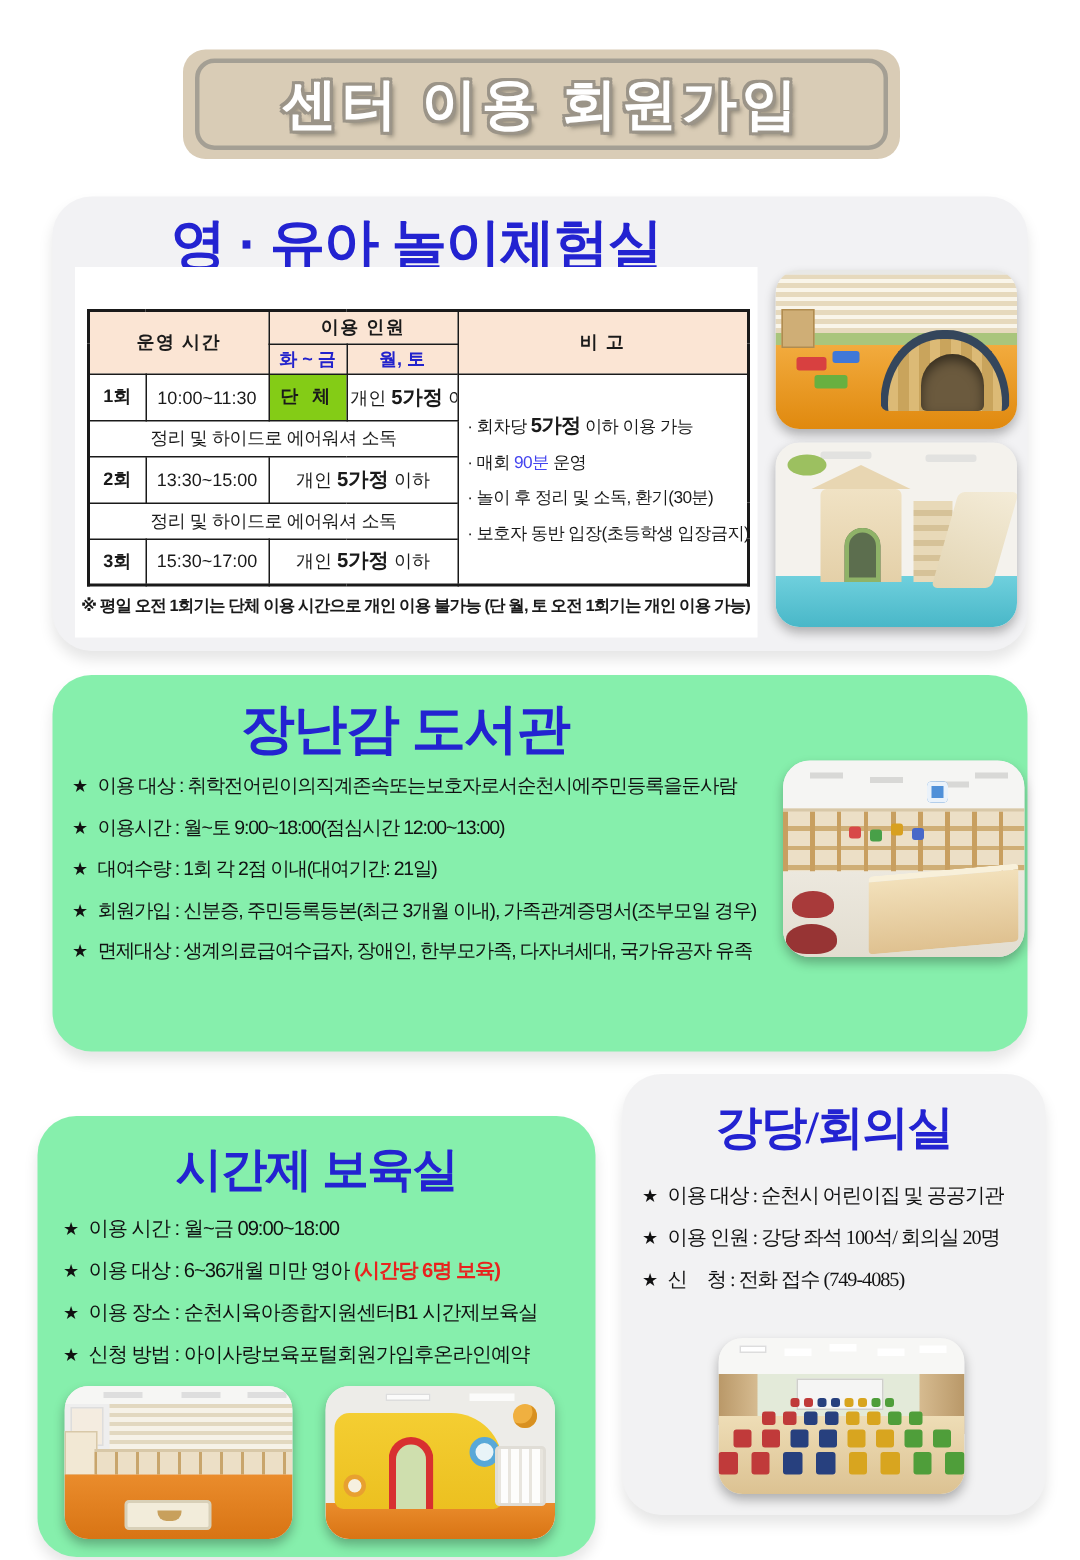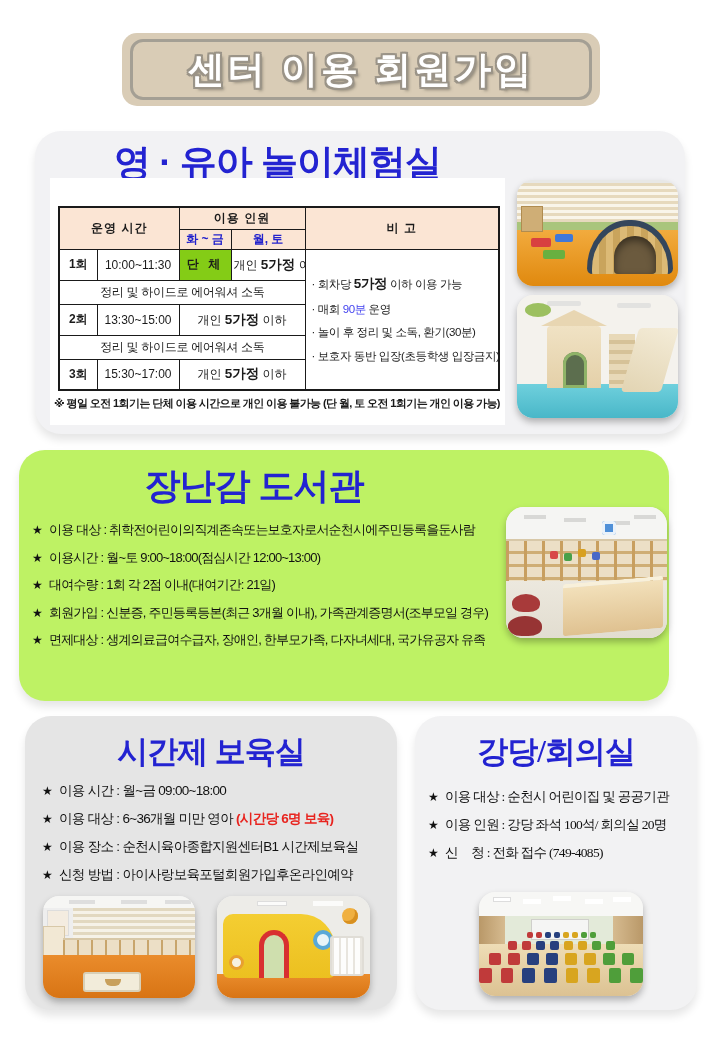--- a/index.html
+++ b/index.html
@@ -8,22 +8,22 @@
 
   
   .banner { position:absolute; left:122px; top:33px; width:478px; height:73px; background:#d9ccb6; border-radius:15px; }
   .banner-inner { position:absolute; left:8px; right:8px; top:6px; bottom:6px; border:3px solid #a49f94; border-radius:13px; display:flex; align-items:center; justify-content:center; }
   .banner-title { font-size:37px; font-weight:bold; color:#ffffff; letter-spacing:3px; white-space:nowrap;
     text-shadow:2px 0 0 #9b9488,-2px 0 0 #9b9488,0 2px 0 #9b9488,0 -2px 0 #9b9488,2px 2px 0 #9b9488,-2px -2px 0 #9b9488,2px -2px 0 #9b9488,-2px 2px 0 #9b9488,3px 3px 3px rgba(90,85,75,.55); }
 
   
   .card { position:absolute; border-radius:26px; box-shadow:0 6px 9px rgba(0,0,0,.10); }
   .card1 { left:35px; top:131px; width:650px; height:303px; background:#f2f2f4; }
-  .card2 { left:19px; top:450px; width:650px; height:251px; background:#bef264; }
-  .card3l { left:25px; top:716px; width:372px; height:294px; background:#e5e5e5; }
+  .card2 { left:35px; top:450px; width:650px; height:251px; background:#86efac; }
+  .card3l { left:25px; top:744px; width:372px; height:294px; background:#86efac; }
   .card3r { left:415px; top:716px; width:282px; height:294px; background:#f2f2f3;font-family:Liberation Serif, serif; }
 
   .sec-title { position:absolute; color:#2323d1; font-weight:bold; text-align:center; white-space:nowrap; letter-spacing:-1px; }
   .card1 .sec-title { top:7px; left:15px; width:455px; font-size:37px; }
   .card2 .sec-title { top:12px; left:15px; width:440px; font-size:36px; }
   .card3l .sec-title { top:15px; left:0; width:100%; font-size:31px; }
   .card3r .sec-title { top:15px; left:0; width:100%; font-size:31px; }
 
   
   .panel { position:absolute; left:15px; top:47px; width:455px; height:247px; background:#ffffff; }
@@ -38,21 +38,21 @@
   .cell-group { background:#84cc16; font-weight:bold; letter-spacing:3px; }
   .num-strong { font-weight:bold; font-size:13.5px; }
   .cell-clean { font-size:11.5px; letter-spacing:-0.3px; }
   .remarks-cell { text-align:left !important; vertical-align:middle; padding:4px 6px !important; }
   .remark { font-size:11.5px; line-height:2.05; letter-spacing:-0.4px; white-space:nowrap; }
   .blue-inline { color:#4343ef; }
   .footnote { position:absolute; left:4px; top:218px; width:448px; font-size:11px; font-weight:bold; letter-spacing:-0.6px; white-space:nowrap; }
 
   
   .bullets2 { position:absolute; left:13px; top:66px; width:478px; }
-  .line2 { font-size:13px; height:27.5px; line-height:28px; letter-spacing:-0.8px; white-space:nowrap; color:#111; }
+  .line2 { font-size:13px; height:27.5px; line-height:15px; letter-spacing:-0.8px; white-space:nowrap; color:#111; }
   .line2 .star, .line3 .star { margin-right:7px; font-size:12px; }
   .red-note { color:#e8231e; font-weight:bold; font-size:14px; padding-left:13px; letter-spacing:-0.4px; }
 
   
   .bullets3 { position:absolute; }
   .card3l .bullets3 { left:17px; top:62px; }
   .card3r .bullets3 { left:13px; top:68px; }
   .line3 { font-size:13.5px; height:28px; line-height:26px; letter-spacing:-0.7px; white-space:nowrap; color:#111; }
   .red-seg { color:#e8231e; font-weight:bold; }
 

